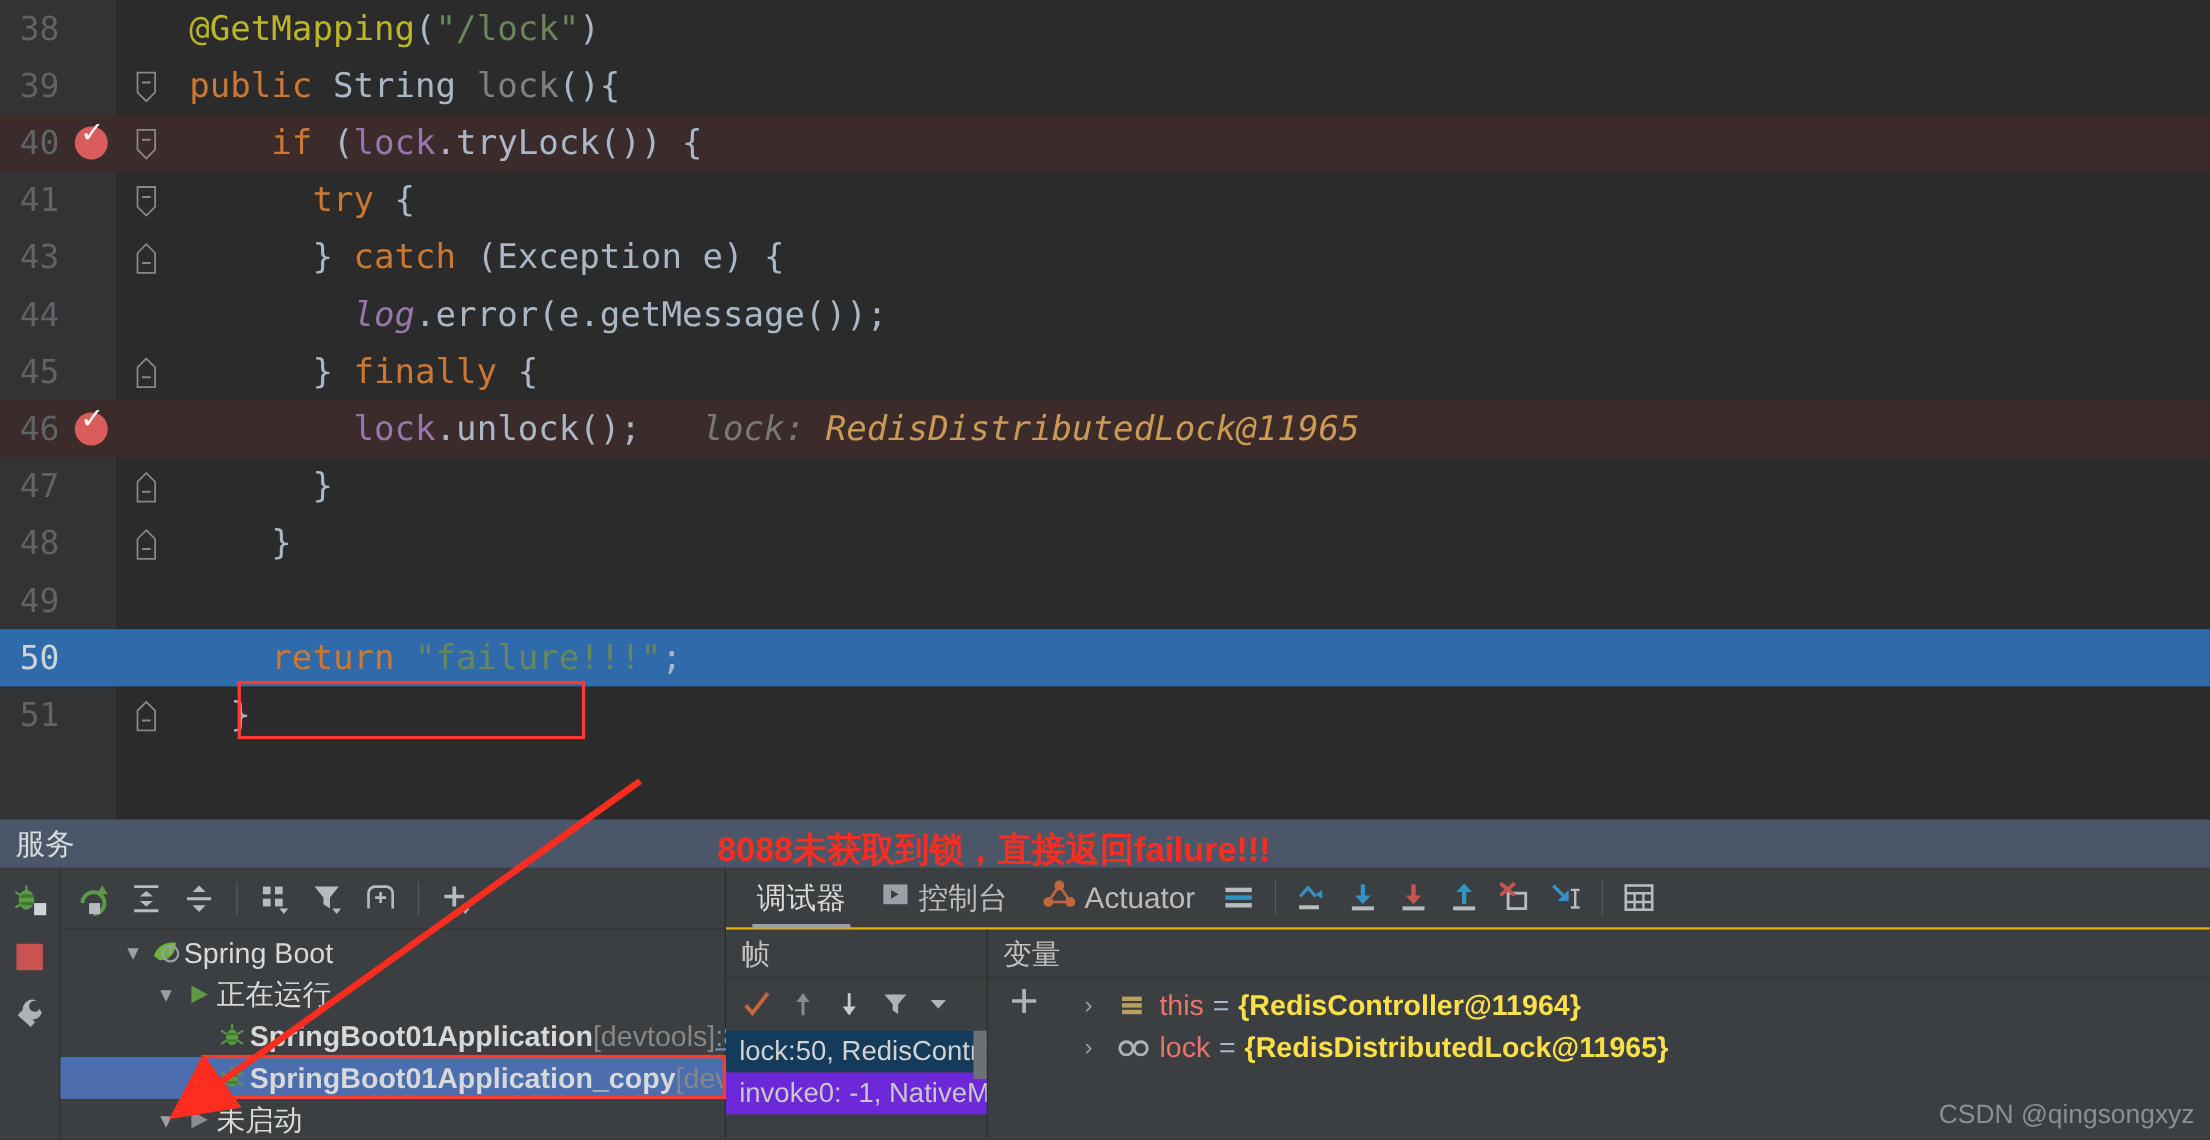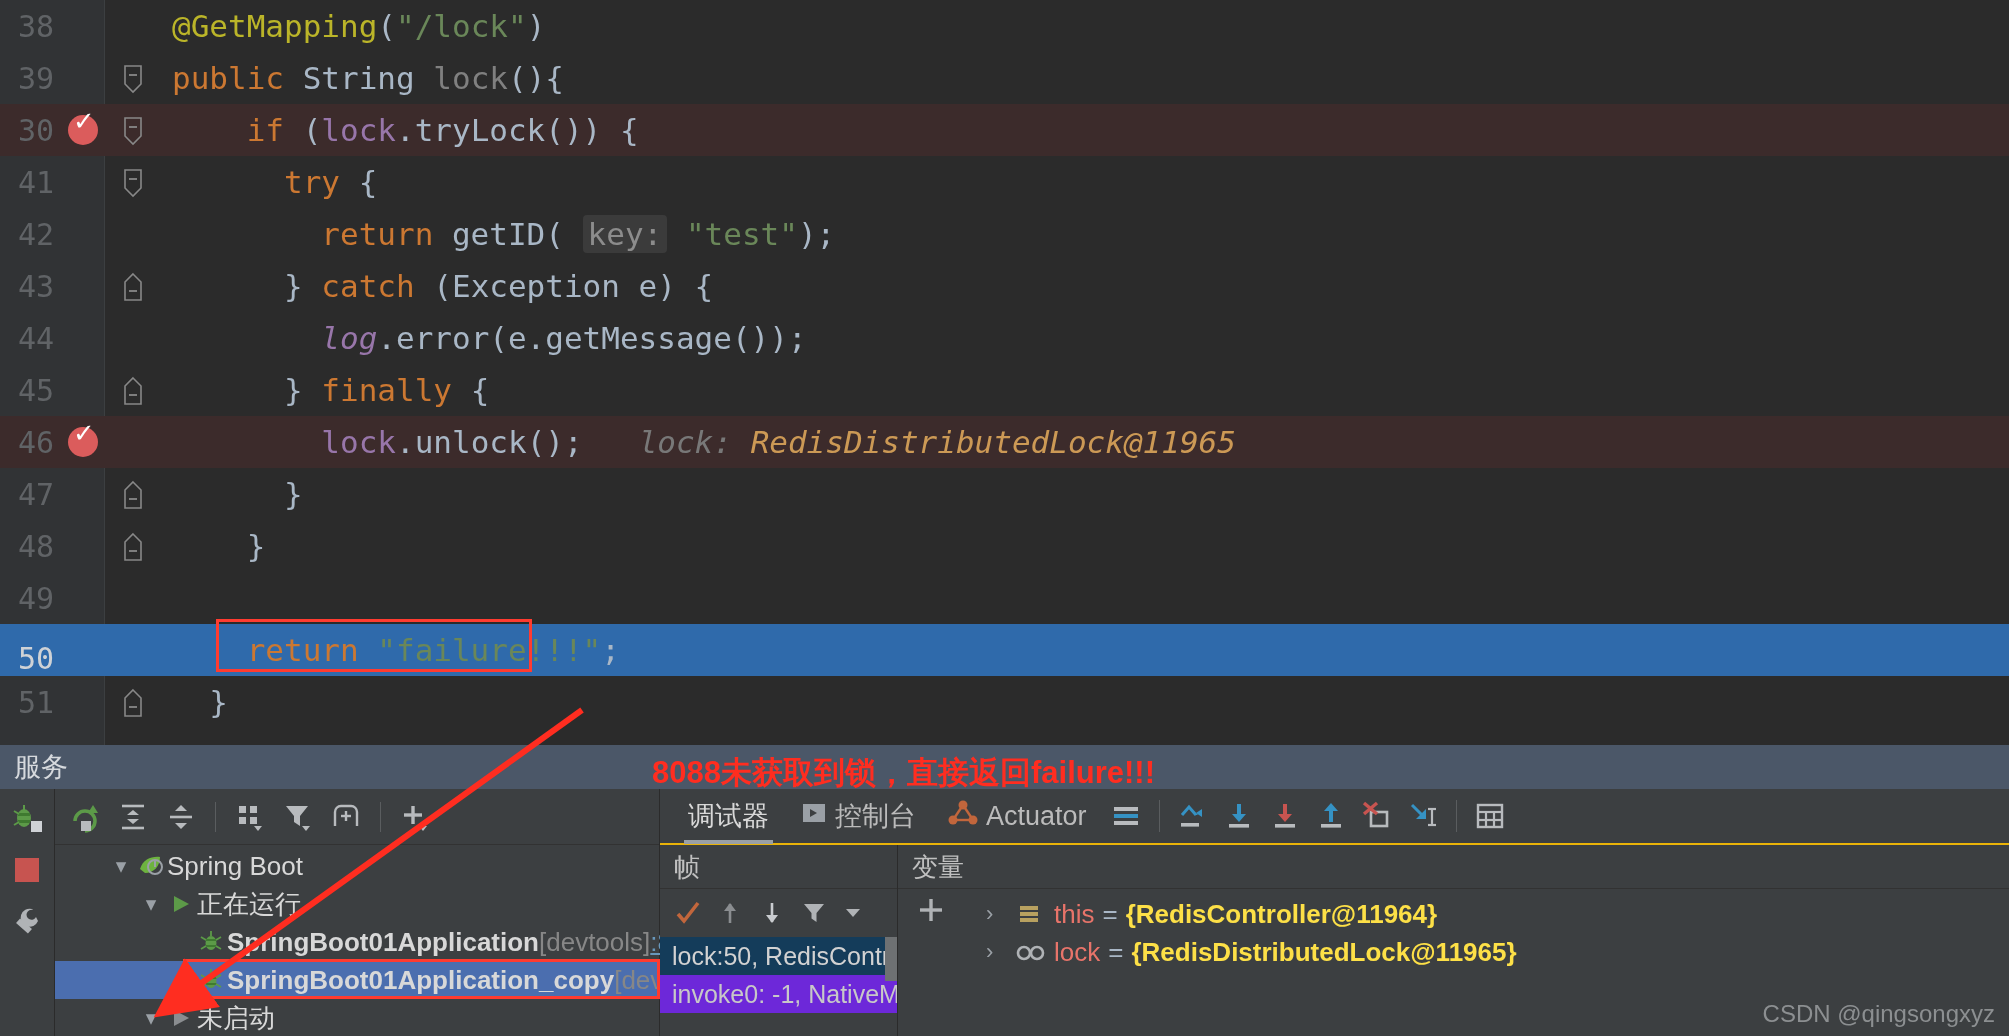--- a/index.html
+++ b/index.html
@@ -13,21 +13,21 @@
 
   
   #editor {
     position: absolute; left: 0; top: 0; width: 2009px; height: 745px;
     background: #2b2b2b;
   }
   .code-row {
     position: relative; height: 52px; display: flex; align-items: center;
   }
   .code-row.hl-brown { background: #3c2b2b; }
-  .code-row.hl-blue  { background: #2f6aab; align-items: flex-end; }
+  .code-row.hl-blue  { background: #2f6aab; }
 
   .gutter-num {
     width: 62px; text-align: right; padding-right: 8px;
     color: #606366; font-family: "DejaVu Sans Mono", monospace; font-size: 30px;
     flex: 0 0 62px; letter-spacing: 0px;
   }
   .code-row.hl-blue .gutter-num { color: #cfd2d6; }
   .gutter-icons {
     width: 42px; flex: 0 0 42px; position: relative; height: 52px;
   }
@@ -251,21 +251,21 @@
           <svg width="22" height="30" viewBox="0 0 22 30">
               <path d="M3 2 h16 v18 l-8 8 l-8 -8 z" fill="none" stroke="#888" stroke-width="1.6"></path>
               <line x1="7" y1="11" x2="15" y2="11" stroke="#888" stroke-width="1.8"></line>
             </svg>
         </span>
       </div>
       <div class="code-text"><span class="kw">public</span> <span class="type">String</span> <span class="dim">lock</span><span class="plain">(){</span></div>
     </div>
 
     <div class="code-row hl-brown">
-      <div class="gutter-num">30</div>
+      <div class="gutter-num">40</div>
       <div class="gutter-icons">
         <span class="bp"></span>
       </div>
       <div class="gutter-fold">
         <span class="fold">
           <svg width="22" height="30" viewBox="0 0 22 30">
               <path d="M3 2 h16 v18 l-8 8 l-8 -8 z" fill="none" stroke="#888" stroke-width="1.6"></path>
               <line x1="7" y1="11" x2="15" y2="11" stroke="#888" stroke-width="1.8"></line>
             </svg>
         </span>
@@ -280,26 +280,20 @@
         <span class="fold">
           <svg width="22" height="30" viewBox="0 0 22 30">
               <path d="M3 2 h16 v18 l-8 8 l-8 -8 z" fill="none" stroke="#888" stroke-width="1.6"></path>
               <line x1="7" y1="11" x2="15" y2="11" stroke="#888" stroke-width="1.8"></line>
             </svg>
         </span>
       </div>
       <div class="code-text">      <span class="kw">try</span><span class="plain"> {</span></div>
     </div>
 
-    <div class="code-row">
-      <div class="gutter-num">42</div>
-      <div class="gutter-icons"></div>
-      <div class="gutter-fold"></div>
-      <div class="code-text">        <span class="kw">return</span><span class="plain"> getID</span><span class="plain">( </span><span class="hintbg">key:</span> <span class="str">"test"</span><span class="plain">);</span></div>
-    </div>
 
     <div class="code-row">
       <div class="gutter-num">43</div>
       <div class="gutter-icons"></div>
       <div class="gutter-fold">
         <span class="fold">
           <svg width="22" height="30" viewBox="0 0 22 30">
               <path d="M11 2 l8 8 v18 h-16 v-18 z" fill="none" stroke="#888" stroke-width="1.6"></path>
               <line x1="7" y1="19" x2="15" y2="19" stroke="#888" stroke-width="1.8"></line>
             </svg>

